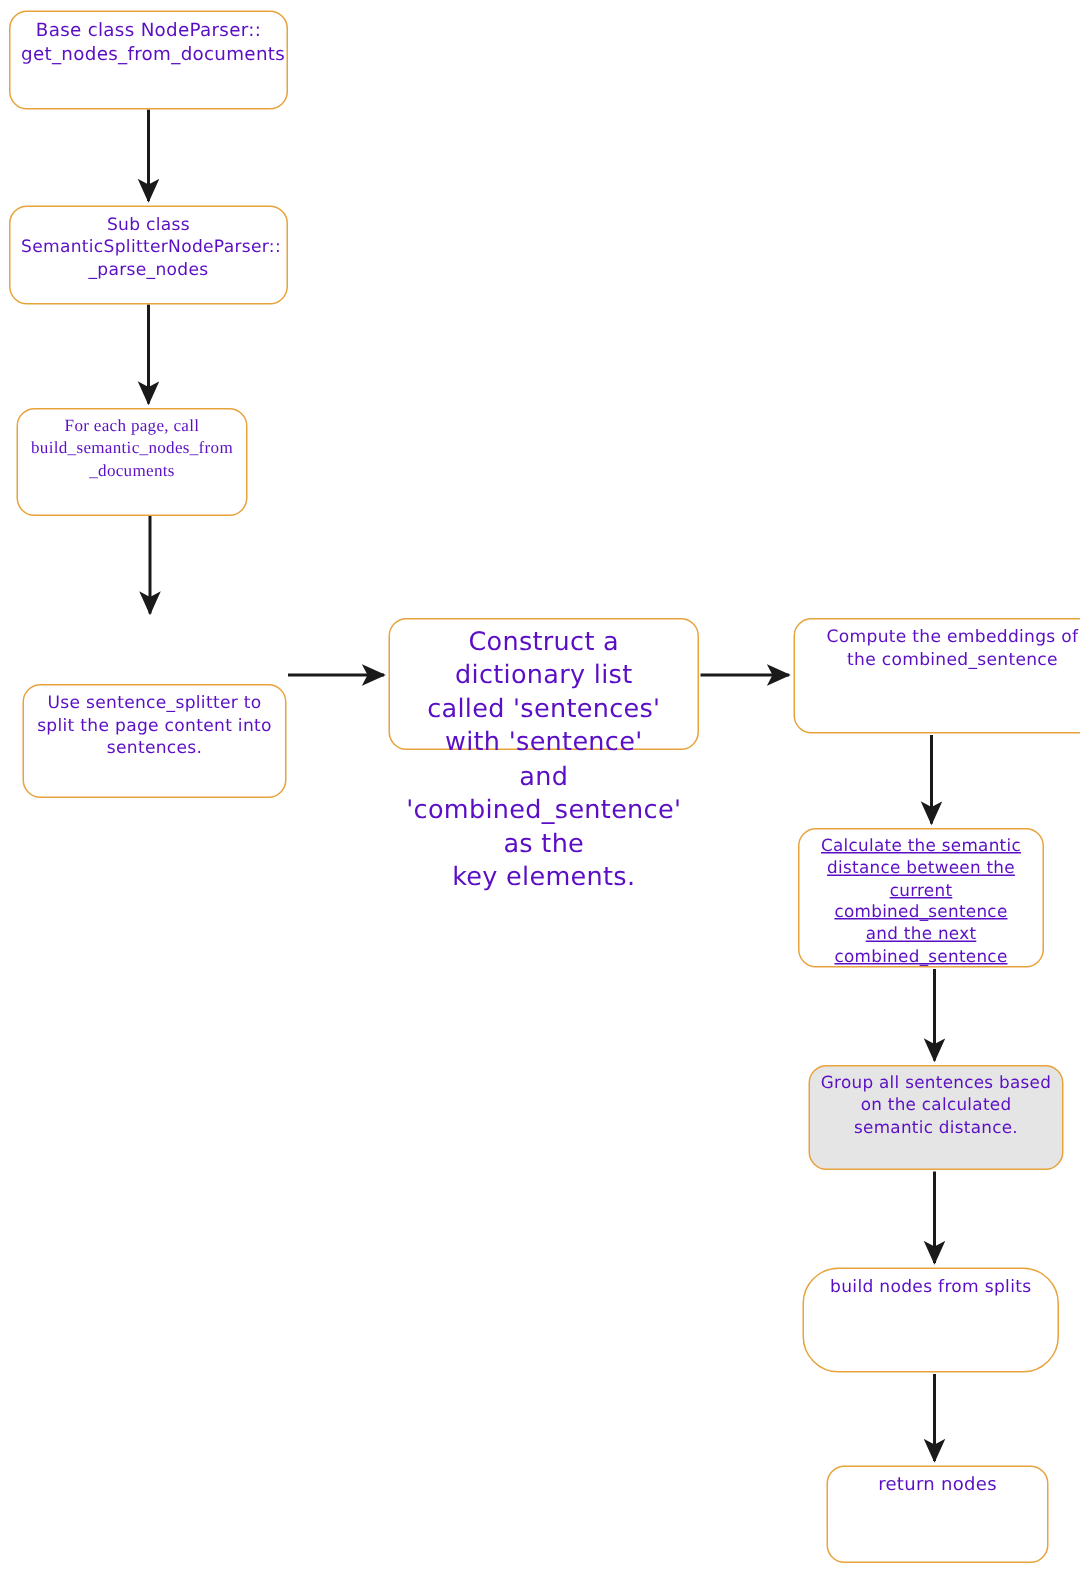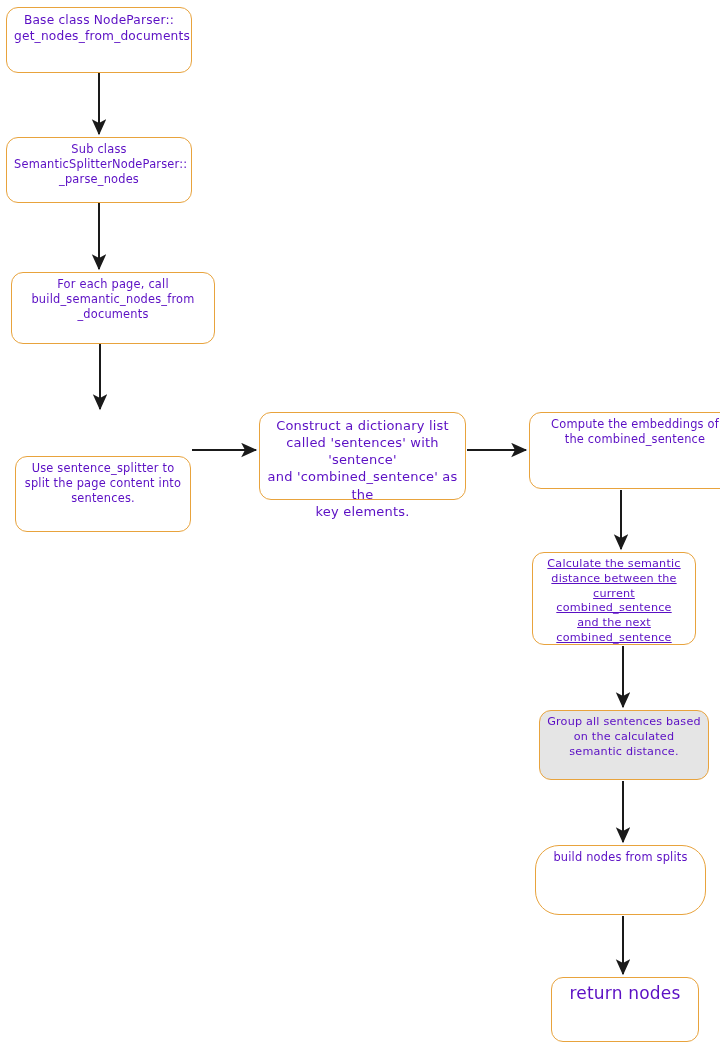--- a/index.html
+++ b/index.html
@@ -67,36 +67,36 @@
         <line x1="623" y1="781" x2="623" y2="842" stroke="#1A1A1A" stroke-width="2" marker-end="url(#arrowhead)"></line>
         <line x1="623" y1="916" x2="623" y2="974" stroke="#1A1A1A" stroke-width="2" marker-end="url(#arrowhead)"></line>
       </g>
   </svg>
   <div id="node-layer">
       <div class="node" id="base-class" style="left: 6px; top: 7px; width: 186px; height: 66px; border-color: rgb(232, 163, 61); background: rgb(255, 255, 255);"><span class="node-label" style="font-size: 12.2px; color: rgb(91, 15, 196);">Base class NodeParser::
 get_nodes_from_documents</span></div>
       <div class="node" id="sub-class" style="left: 6px; top: 137px; width: 186px; height: 66px; border-color: rgb(232, 163, 61); background: rgb(255, 255, 255);"><span class="node-label" style="font-size: 11.4px; color: rgb(91, 15, 196);">Sub class
 SemanticSplitterNodeParser::
 _parse_nodes</span></div>
-      <div class="node" id="for-each-page" style="left: 11px; top: 272px; width: 204px; height: 72px; border-color: rgb(232, 163, 61); background: rgb(255, 255, 255);"><span class="node-label" style="font-size: 11.4px; color: rgb(91, 15, 196);">For each page, call
+      <div class="node" id="for-each-page" style="left: 11px; top: 272px; width: 154px; height: 72px; border-color: rgb(232, 163, 61); background: rgb(255, 255, 255); font-family: Liberation Serif, serif;"><span class="node-label" style="font-size: 11.4px; color: rgb(91, 15, 196);">For each page, call
 build_semantic_nodes_from
 _documents</span></div>
       <div class="node" id="use-sentence-splitter" style="left: 15px; top: 412px; width: 176px; height: 76px; border-color: rgb(232, 163, 61); background: rgb(255, 255, 255); margin-top: 44px;"><span class="node-label" style="font-size: 11.4px; color: rgb(91, 15, 196);">Use sentence_splitter to
 split the page content into
 sentences.</span></div>
-      <div class="node" id="construct-dictionary" style="left: 259px; top: 412px; width: 207px; height: 88px; border-color: rgb(232, 163, 61); background: rgb(255, 255, 255);"><span class="node-label" style="font-size: 13px; color: rgb(91, 15, 196);">Construct a dictionary list
+      <div class="node" id="construct-dictionary" style="left: 259px; top: 412px; width: 207px; height: 88px; border-color: rgb(232, 163, 61); background: rgb(255, 255, 255);"><span class="node-label" style="font-size: 17px; color: rgb(91, 15, 196);">Construct a dictionary list
 called 'sentences' with 'sentence'
 and 'combined_sentence' as the
 key elements.</span></div>
       <div class="node" id="compute-embeddings" style="left: 529px; top: 412px; width: 212px; height: 77px; border-color: rgb(232, 163, 61); background: rgb(255, 255, 255);"><span class="node-label" style="font-size: 11.4px; color: rgb(91, 15, 196);">Compute the embeddings of
 the combined_sentence</span></div>
       <div class="node" id="calculate-distance" style="left: 532px; top: 552px; width: 164px; height: 93px; border-color: rgb(232, 163, 61); background: rgb(255, 255, 255); text-decoration: underline;"><span class="node-label" style="font-size: 11.2px; color: rgb(91, 15, 196);">Calculate the semantic
 distance between the
 current combined_sentence
 and the next
 combined_sentence</span></div>
       <div class="node" id="group-sentences" style="left: 539px; top: 710px; width: 170px; height: 70px; border-color: rgb(232, 163, 61); background: #e5e5e5;"><span class="node-label" style="font-size: 11.2px; color: rgb(91, 15, 196);">Group all sentences based
 on the calculated
 semantic distance.</span></div>
       <div class="node" id="build-nodes" style="left: 535px; top: 845px; width: 171px; height: 70px; border-color: rgb(232, 163, 61); background: rgb(255, 255, 255); border-radius: 24px;"><span class="node-label" style="font-size: 11.4px; color: rgb(91, 15, 196);">build nodes from splits</span></div>
-      <div class="node" id="return-nodes" style="left: 551px; top: 977px; width: 148px; height: 65px; border-color: rgb(232, 163, 61); background: rgb(255, 255, 255);"><span class="node-label" style="font-size: 17px; color: rgb(91, 15, 196);">return nodes</span></div>
+      <div class="node" id="return-nodes" style="left: 551px; top: 977px; width: 148px; height: 65px; border-color: rgb(232, 163, 61); background: rgb(255, 255, 255);"><span class="node-label" style="font-size: 12px; color: rgb(91, 15, 196);">return nodes</span></div>
     </div>
 </div>
 
 </body></html>

